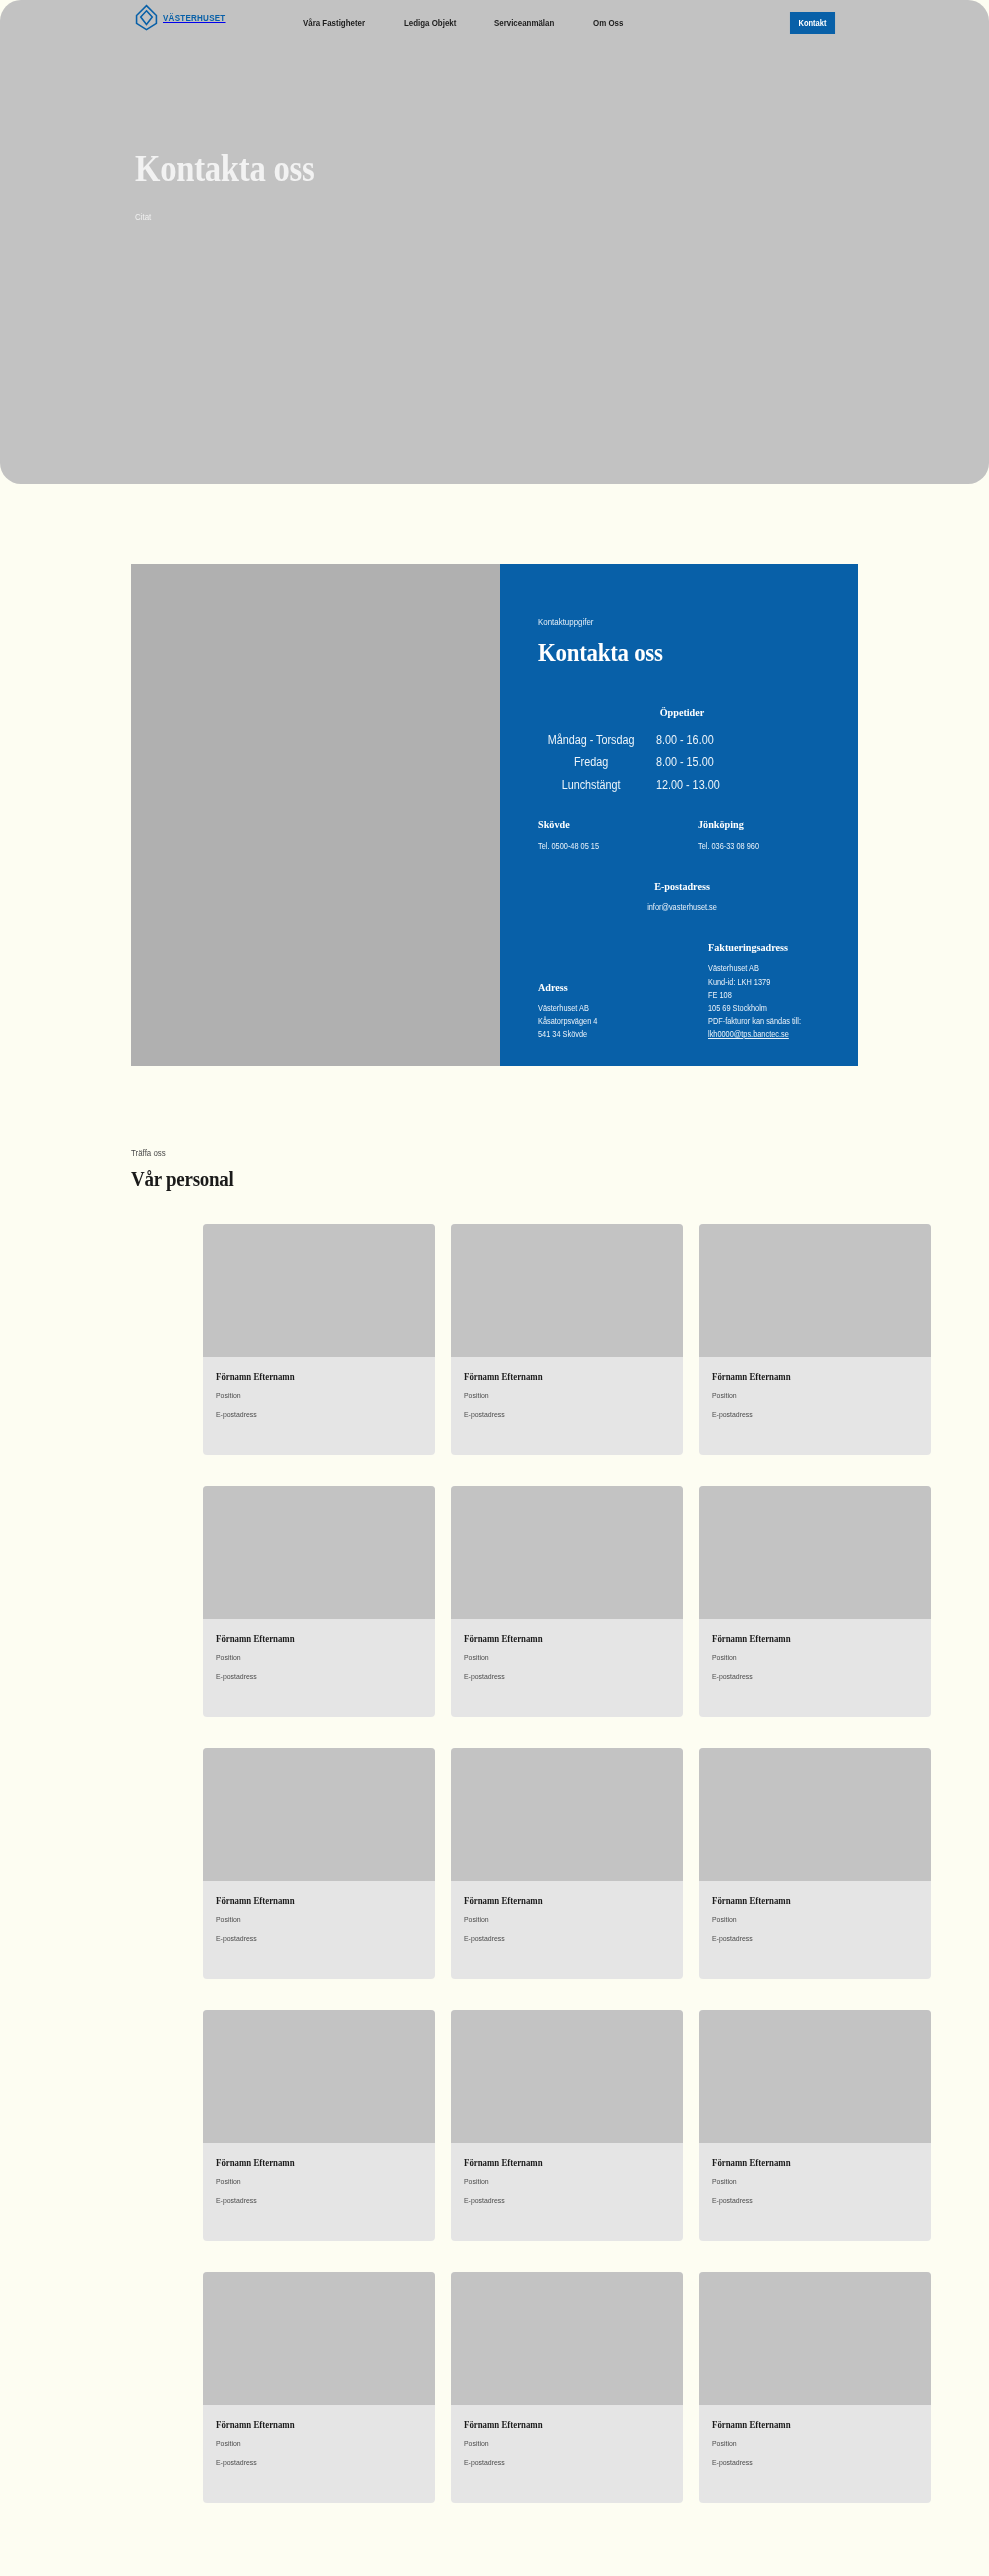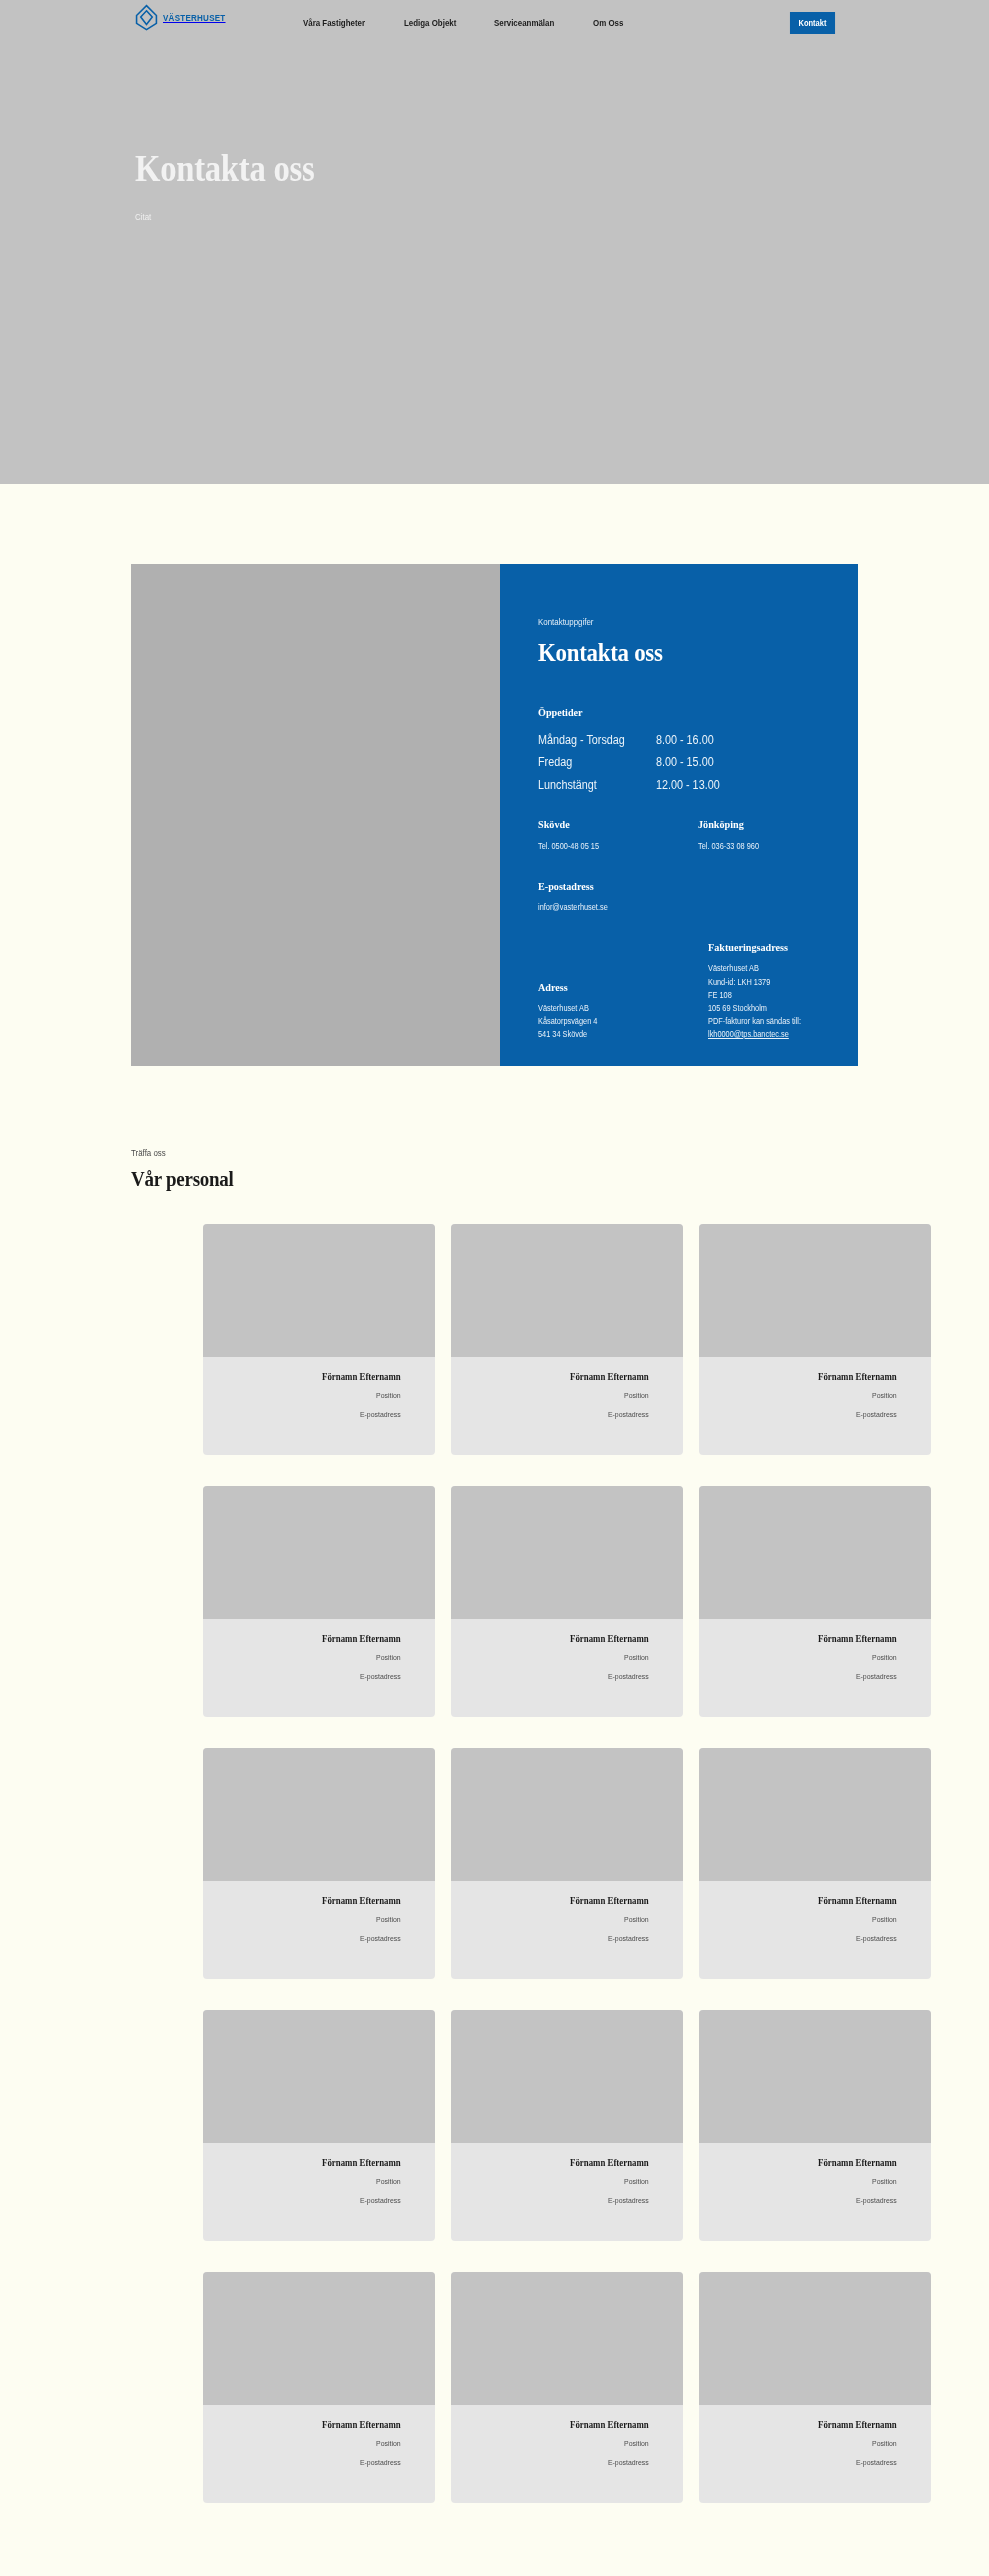--- a/index.html
+++ b/index.html
@@ -23,20 +23,21 @@
     color:var(--ink);
     -webkit-font-smoothing:antialiased;
   }
 
   
   .hero{
     position:relative;
     width:989px;
     height:484px;
     background:var(--grey-hero);
+    border-radius:21px;
   }
   .navbar{
     position:absolute;top:0;left:0;
     width:989px;height:45px;
     display:flex;align-items:center;
   }
   .brand{
     position:absolute;left:135px;top:4.1px;
     display:flex;align-items:center;gap:4.6px;
   }
@@ -106,21 +107,21 @@
     background:var(--blue);
     color:#fff;
     padding:53px 0 4px 38px;
   }
   .ci-eyebrow{font-size:8.8px;color:#e3eef7;transform:scaleX(.9);transform-origin:left center;}
   .ci-title{
     font-family:"Liberation Serif",serif;font-weight:700;
     font-size:26px;margin-top:11.3px;letter-spacing:-0.3px;
     transform:scaleX(.88);transform-origin:left center;white-space:nowrap;
   }
-  .ci-block{margin-top:38px;}
+  .ci-block{margin-top:38px;text-align:center;}
   .ci-h{
     font-family:"Liberation Serif",serif;font-weight:700;font-size:11.3px;
     transform:scaleX(.9);transform-origin:left center;
   }
   .hours{margin-top:14.4px;}
   .hours-row{display:flex;font-size:12px;color:#ecf4fa;margin-bottom:8.8px;}
   .hours-day{width:118px;transform:scaleX(.9);transform-origin:left center;}
   .hours-time{transform:scaleX(.9);transform-origin:left center;}
   .ci-cols{display:flex;margin-top:28px;align-items:flex-end;}
   .ci-col{width:164px;}
@@ -135,21 +136,21 @@
   .staff-head{width:727px;margin:0 auto;}
   .staff-eyebrow{font-size:8.8px;color:#4a4a4a;transform:scaleX(.9);transform-origin:left center;}
   .staff-title{
     font-family:"Liberation Serif",serif;font-weight:700;font-size:21.6px;
     margin-top:9.3px;letter-spacing:-0.3px;
     transform:scaleX(.88);transform-origin:left center;
   }
   .staff-grid{
     width:584px;margin:32px auto 0;
     display:grid;grid-template-columns:repeat(3,232px);
-    column-gap:16px;row-gap:31px;text-align:right;
+    column-gap:16px;row-gap:31px;
   }
   .staff-card{
     width:232px;height:231px;border-radius:4.1px;overflow:hidden;
     background:var(--grey-card-body);cursor:pointer;
   }
   .staff-photo{width:232px;height:133px;background:var(--grey-card-img);}
   .staff-body{padding:13.4px 13.4px 0;}
   .staff-name{
     font-family:"Liberation Serif",serif;font-weight:700;font-size:9.8px;
     transform:scaleX(.9);transform-origin:left center;

